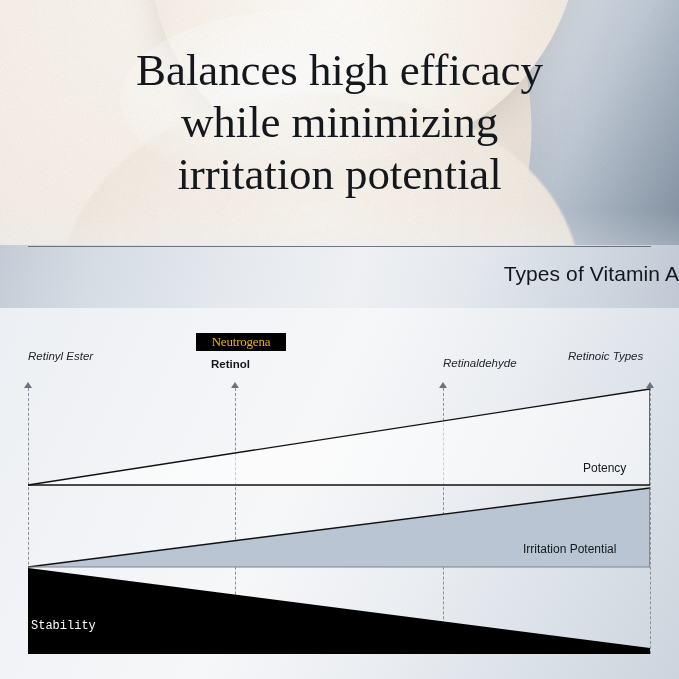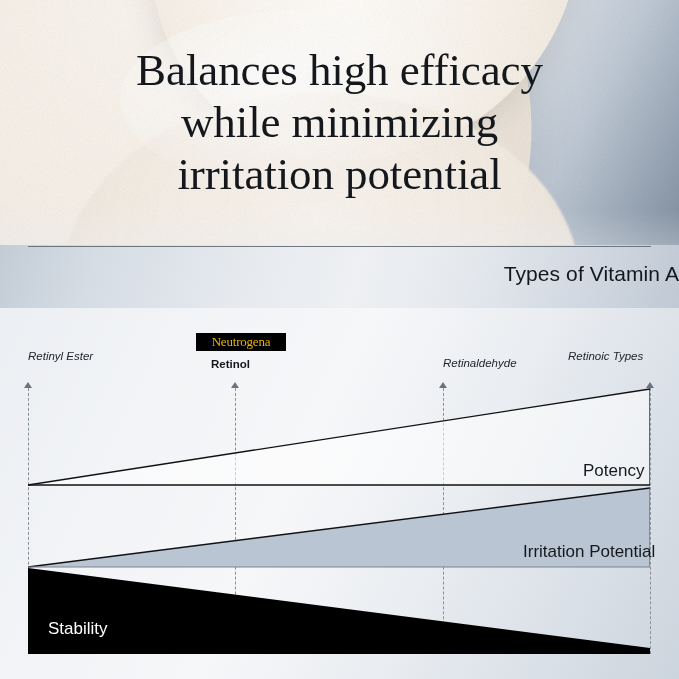--- a/index.html
+++ b/index.html
@@ -203,21 +203,21 @@
     position: absolute;
     left: 28px;
     top: 70px;
     width: 622px;
     height: 276px;
   }
   #plot svg { display: block; }
 
   .plot-label {
     position: absolute;
-    font-size: 17px;
+    font-size: 12px;
     white-space: nowrap;
   }
   .plot-label.dark { color: #15191d; }
   .plot-label.light { color: #ffffff; }
 </style>
 </head>
 <body>
 
 <div id="page">
 
@@ -285,16 +285,16 @@
         <line x1="622" y1="110" x2="622" y2="189" stroke="#5f666e" stroke-width="1.2"></line>
 
         <polygon points="0,190 622,270 622,276 0,276" fill="#000000"></polygon>
       </svg>
     </div>
 
     <div class="plot-label dark" style="left:583px; top:153px;">Potency</div>
 
     <div class="plot-label dark" style="left:523px; top:234px;">Irritation Potential</div>
 
-    <div class="plot-label light" style="left:48px; top:311px;">Stability</div>
+    <div class="plot-label light" style="left:31px; top:311px;font-family:Liberation Mono, monospace;">Stability</div>
   </div>
 
 </div>
 
 </body></html>

